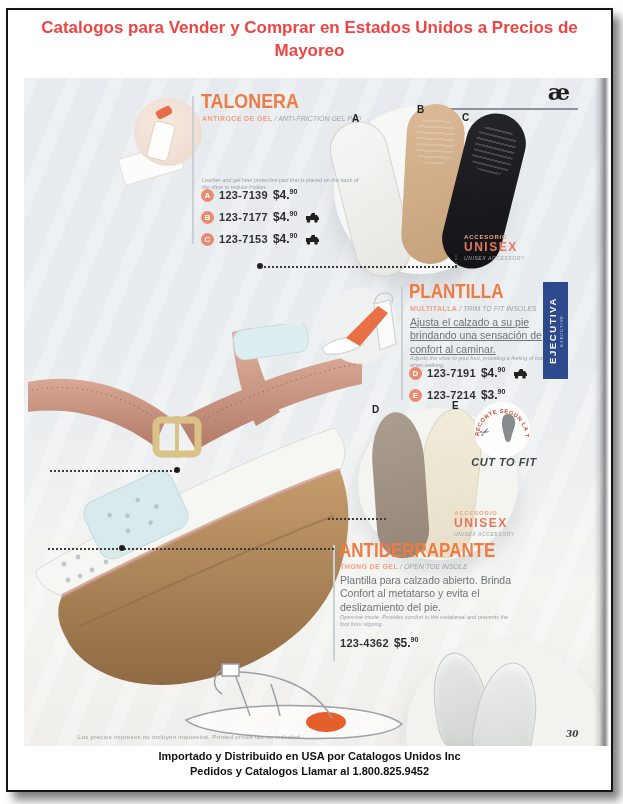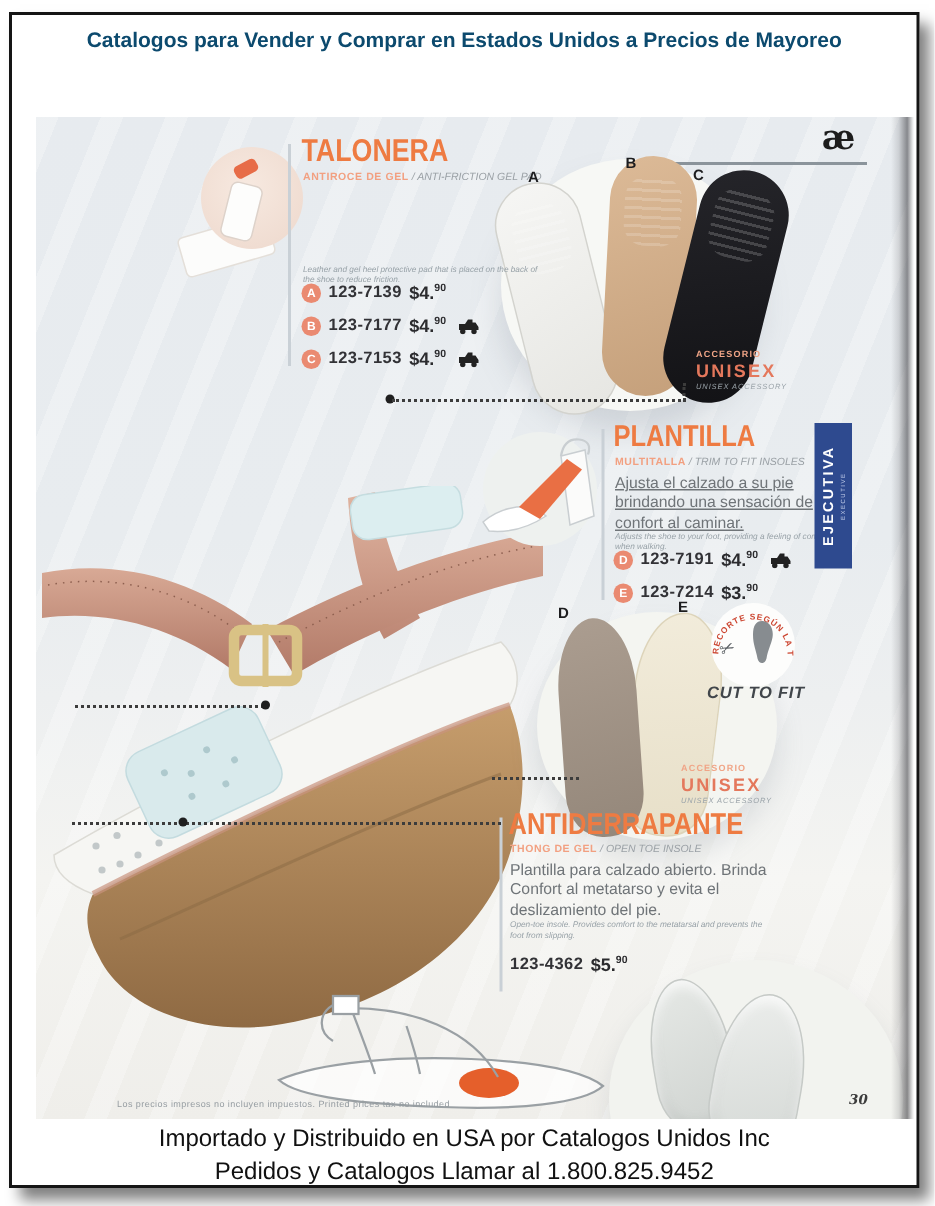--- a/index.html
+++ b/index.html
@@ -3,24 +3,24 @@
 <meta charset="utf-8">
 <style>
   html,body{margin:0;padding:0;background:#fff;}
   body{width:623px;height:804px;position:relative;font-family:"Liberation Sans",sans-serif;overflow:hidden;}
   .abs{position:absolute;}
 
   
   .frame{position:absolute;left:6px;top:8px;width:603px;height:780px;background:#fff;
          border:2px solid #151515;box-shadow:7px 8px 9px rgba(0,0,0,.5);}
 
-  .header{position:absolute;left:0;right:0;top:7px;text-align:center;color:#0c4a6e;
-          font-weight:bold;font-size:14px;line-height:1.35;}
+  .header{position:absolute;left:0;right:0;top:7px;text-align:center;color:#ef4444;
+          font-weight:bold;font-size:17px;line-height:1.35;}
   .footer{position:absolute;left:0;right:0;top:739px;text-align:center;color:#111;
-          font-weight:normal;font-size:16px;line-height:1.35;}
+          font-weight:bold;font-size:11px;line-height:1.35;}
 
   
   .catalog{position:absolute;left:16px;top:68px;width:585px;height:668px;overflow:hidden;
     background:
       repeating-linear-gradient(112deg, rgba(255,255,255,.28) 0 14px, rgba(255,255,255,0) 14px 40px),
       linear-gradient(180deg,#e7ebef 0%,#e8ecef 42%,#edeff0 58%,#f4f4f1 76%,#efeeea 100%);}
   .page-edge{position:absolute;right:0;top:0;bottom:0;width:15px;z-index:40;
       background:linear-gradient(90deg,rgba(80,80,85,0) 0%,rgba(80,80,85,.18) 35%,rgba(55,55,60,.55) 72%,rgba(250,250,250,.95) 100%);}
 
   

